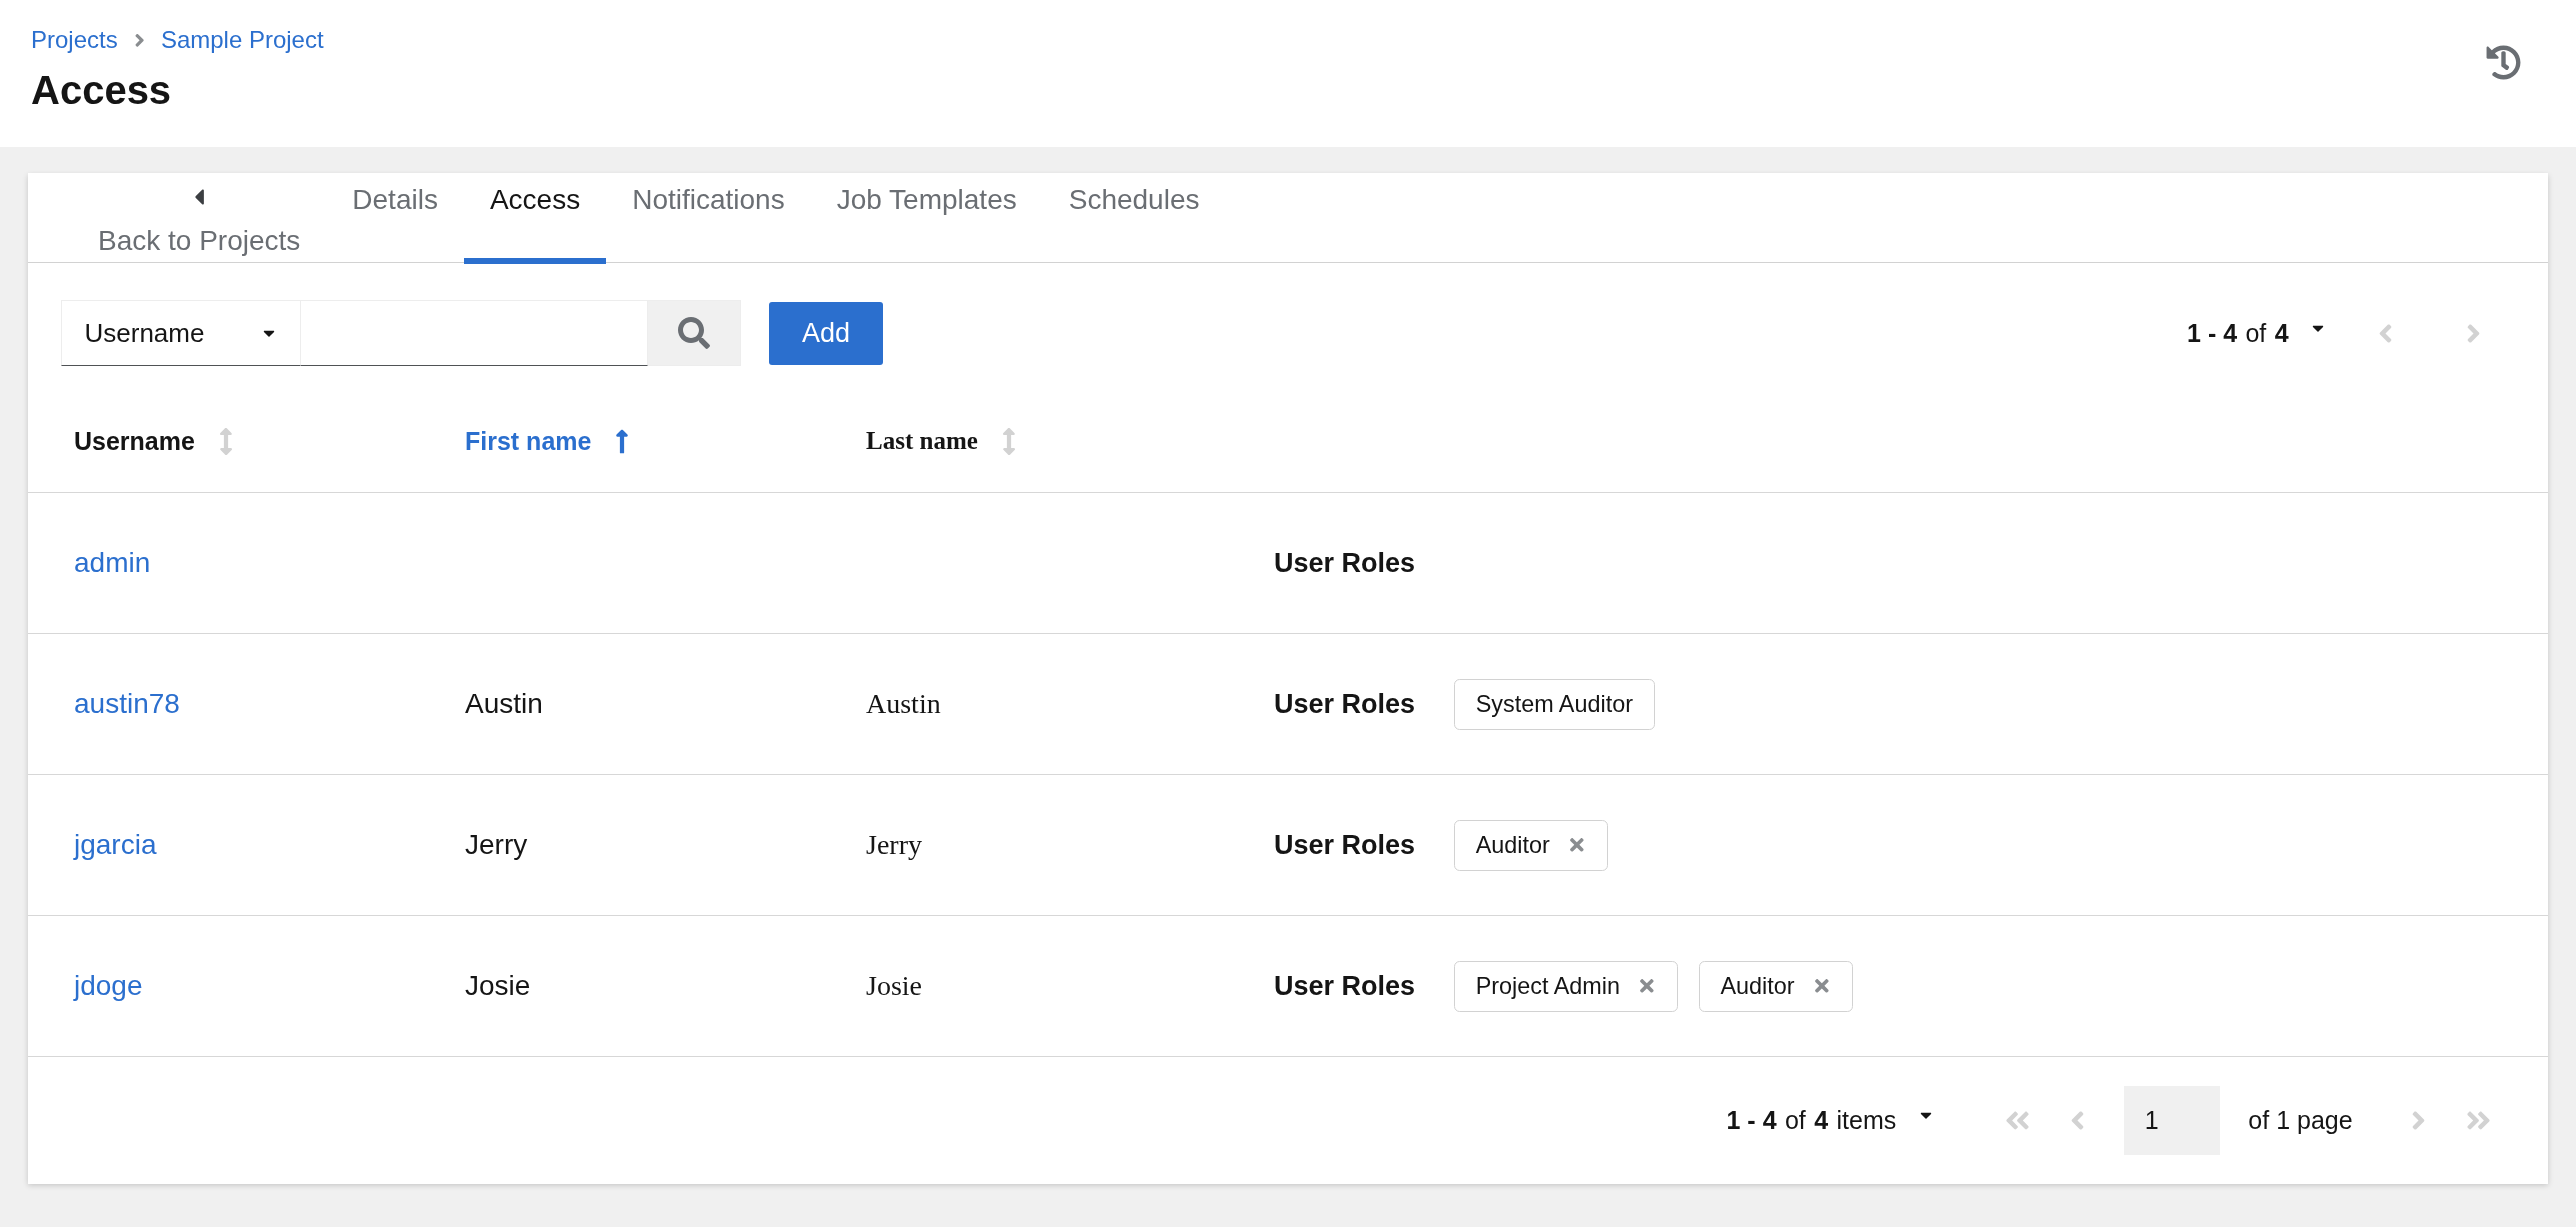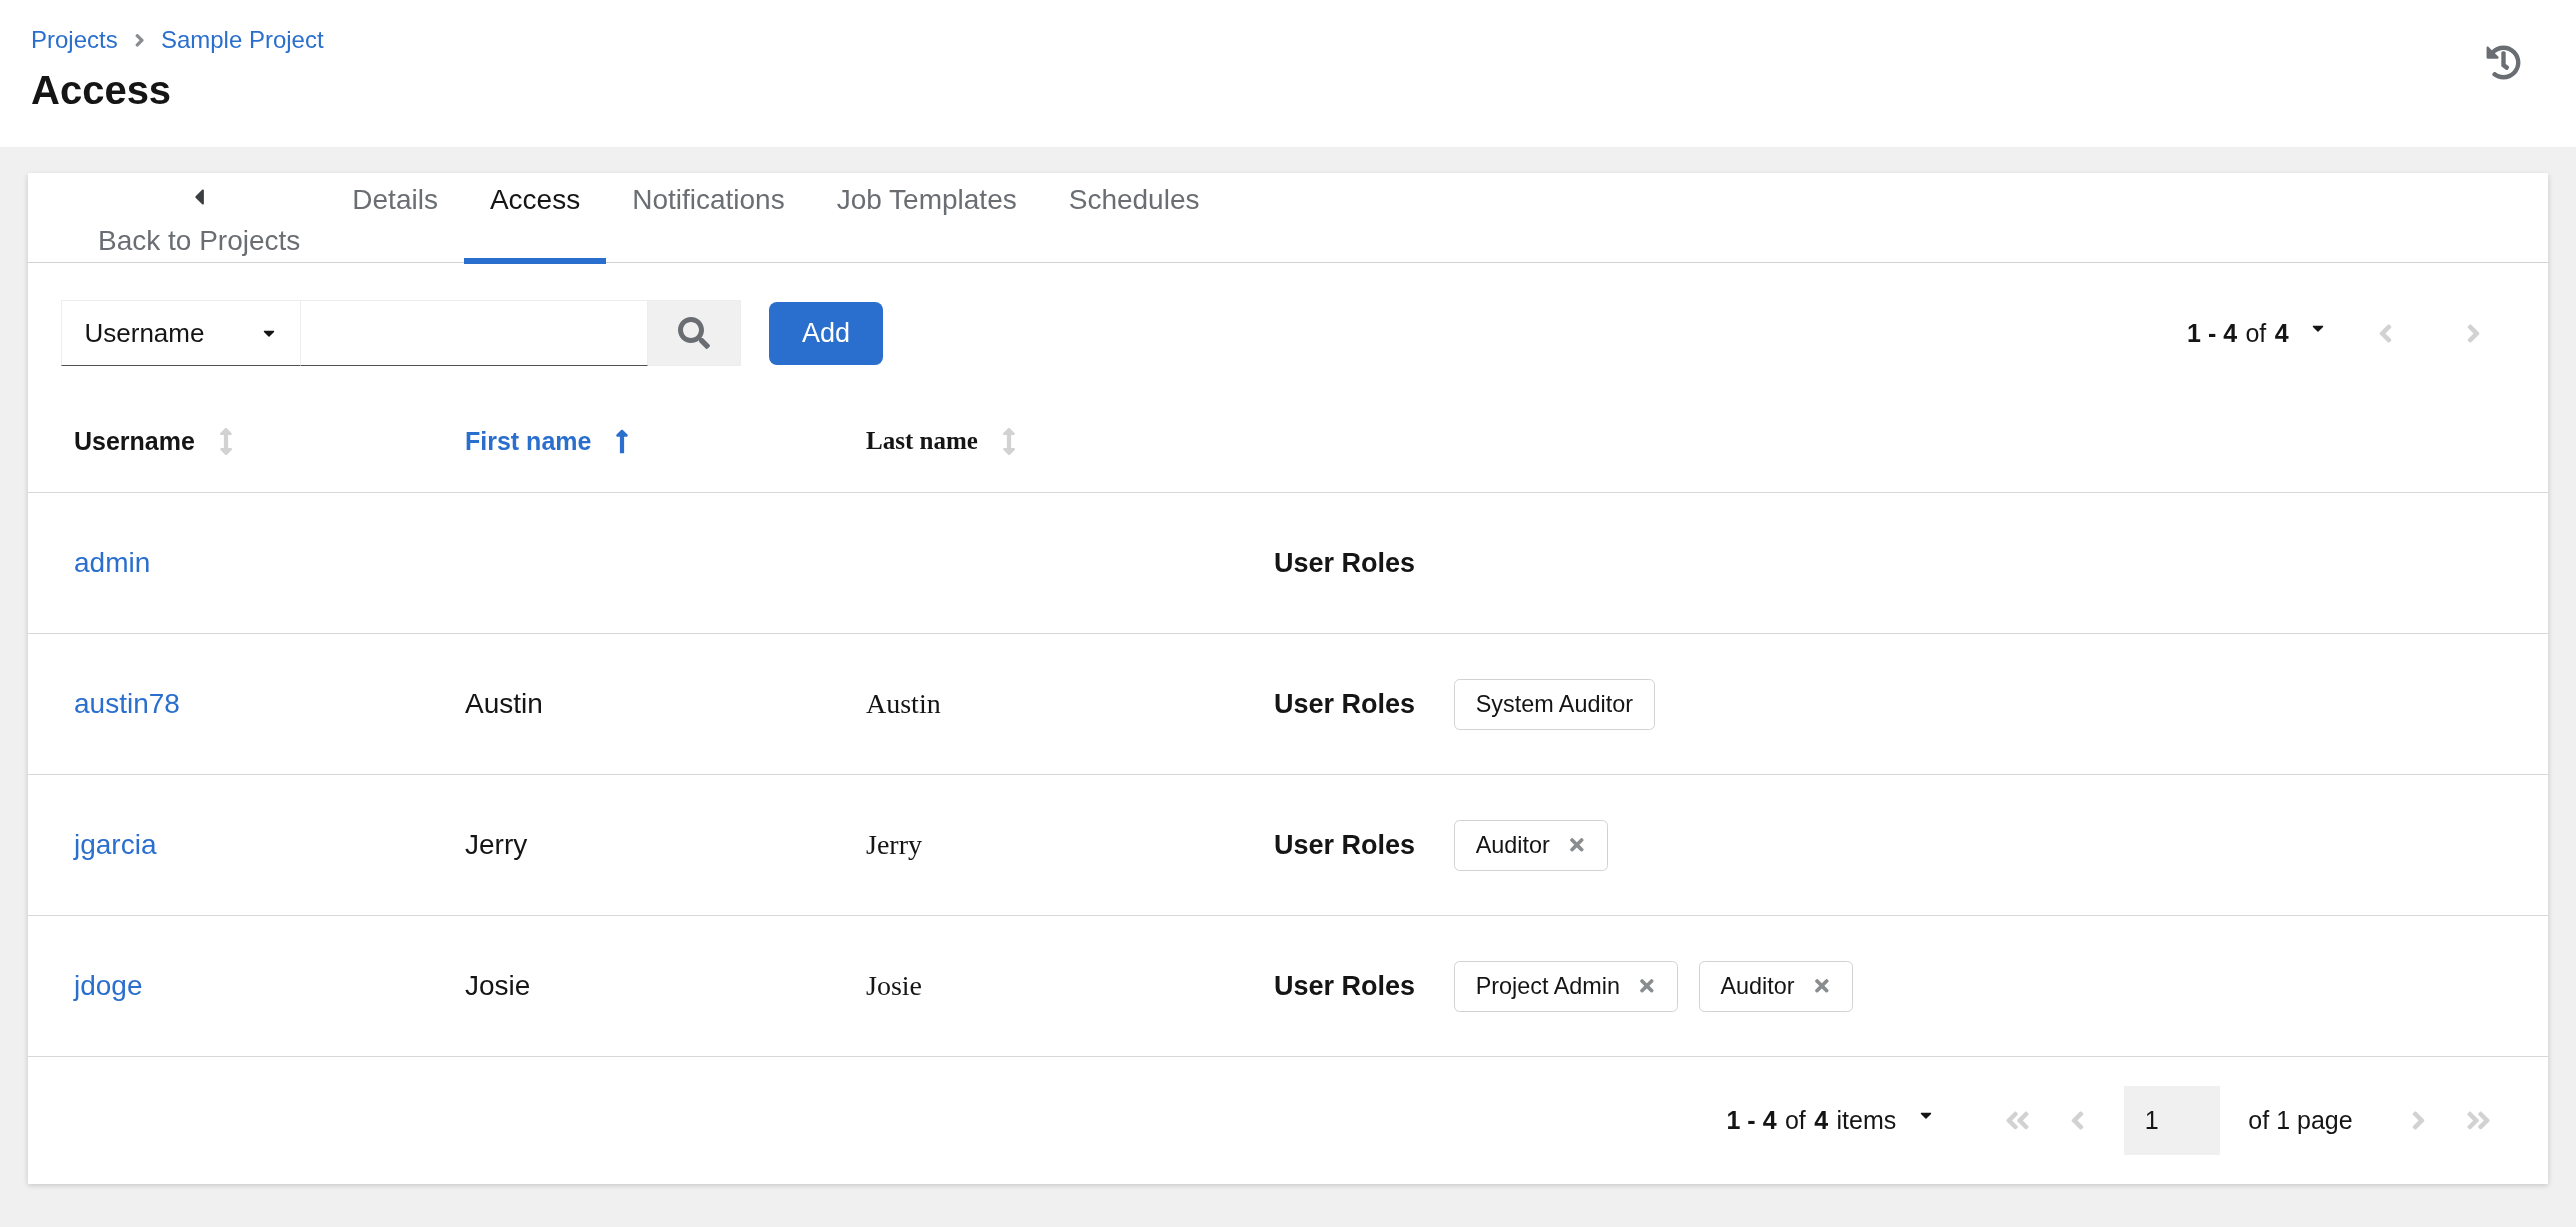--- a/index.html
+++ b/index.html
@@ -38,21 +38,21 @@
   .search-group { display: flex; align-items: stretch; height: 66px; }
   .filter-select { width: 240px; display: flex; align-items: center; justify-content: space-between; padding: 0 22.5px;
                    background: #fff; border: 1.9px solid #ededed; border-bottom: 1.9px solid #4f5255;
                    font-family: inherit; font-size: 26px; color: #151515; cursor: pointer; }
   .filter-select .ic, .pag-summary .ic { width: 18px; height: 18px; color: #151515; }
   .search-input { width: 347px; border: 1.9px solid #ededed; border-left: none; border-bottom: 1.9px solid #4f5255;
                   font-family: inherit; font-size: 26px; padding: 0 19px; outline: none; color: #151515; }
   .search-btn { width: 93px; background: #f0f0f0; border: 1.9px solid #ededed; border-left: none;
                 display: flex; align-items: center; justify-content: center; cursor: pointer; }
   .search-btn .ic { width: 32px; height: 32px; color: #6a6e73; }
-  .add-btn { margin-left: 28px; height: 63px; padding: 8px 33px; background: var(--accent); border: none; border-radius: 8px;
+  .add-btn { margin-left: 28px; height: 63px; padding: 8px 33px; background: var(--accent); border: none; border-radius: 3px;
              color: #fff; font-family: inherit; font-size: 27px; cursor: pointer; }
   .spacer { flex: 1; }
   .pagination { display: flex; align-items: center; }
   .pag-summary { display: flex; align-items: flex-start; gap: 8.4px; font-size: 25px; color: #151515;
                  background: none; border: none; font-family: inherit; cursor: pointer; padding: 0; }
   .pag-summary .ic { margin-left: 12px; }
   .b { font-weight: 700; }
   .pag-nav { display: flex; align-items: center; margin-left: 28px; gap: 28px; }
   .pag-btn { width: 60px; height: 60px; display: flex; align-items: center; justify-content: center;
              background: none; border: none; padding: 0; cursor: pointer; }

